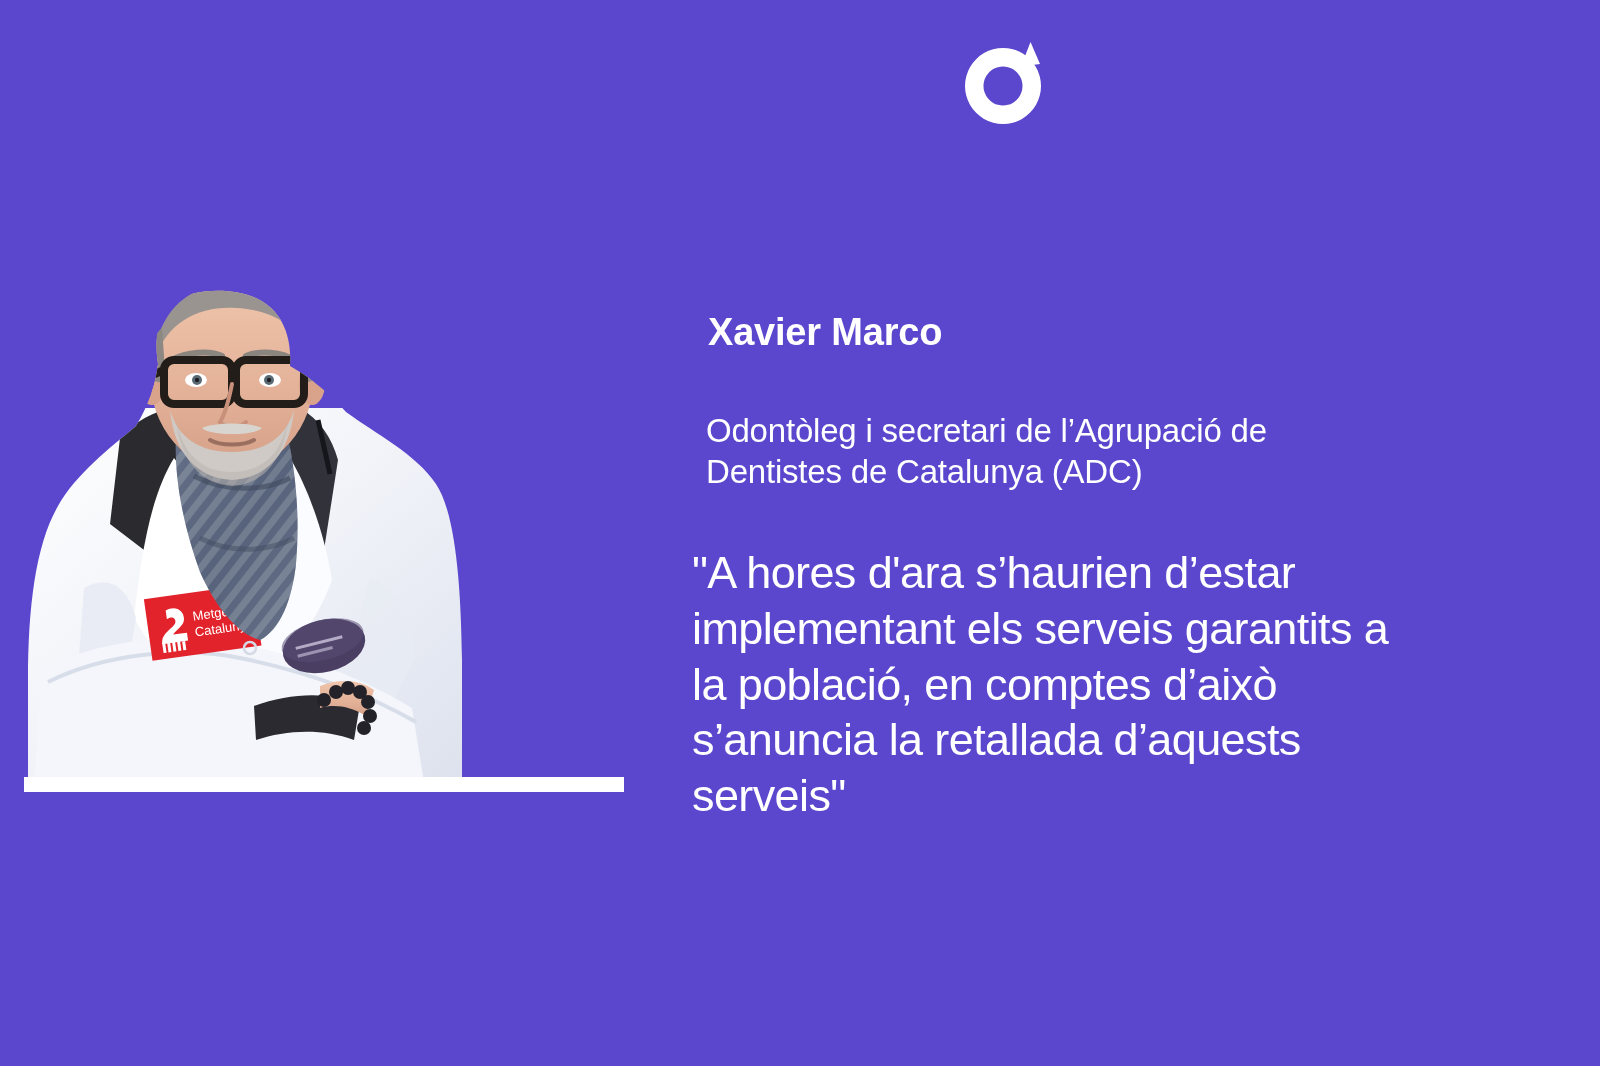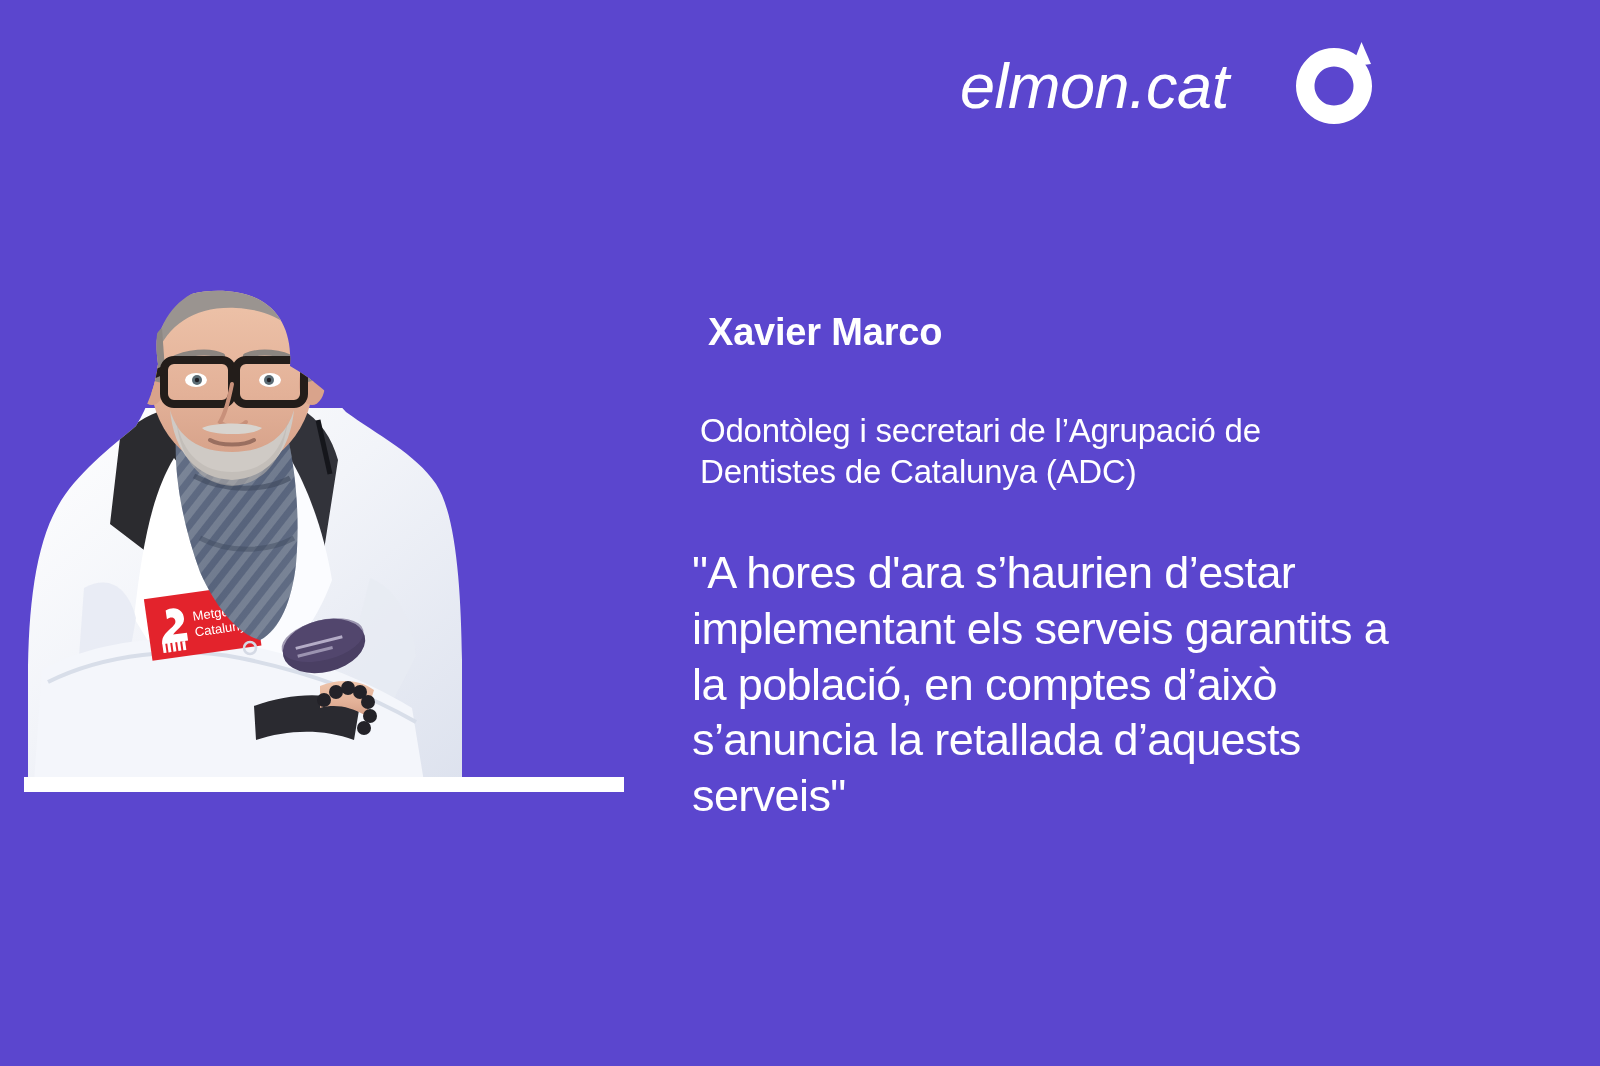--- a/index.html
+++ b/index.html
@@ -42,34 +42,33 @@
   .content{
     position:absolute; left:692px; top:296px;
     width:820px; color:#ffffff;
   }
   .person-name{
     font-size:38px; font-weight:bold; line-height:1.1;
     margin:16px; letter-spacing:-0.2px;
   }
   .person-role{
     font-size:33px; font-weight:400; line-height:1.26;
-    margin:56px 0 0 8px; max-width:700px; letter-spacing:-0.2px;
+    margin:56px 0 0 14px; max-width:700px; letter-spacing:-0.2px;
   }
   .pull-quote{
     font-size:45px; font-weight:400; line-height:1.24;
     margin:52px 0 0 0; max-width:712px; letter-spacing:-0.6px;
   }
 </style>
 </head>
 <body>
 
 <div class="stage">
 
   <div class="brand">
-    <div class="brand-word">elmon.cat</div>
 
     <span class="brand-mark">
       <svg viewBox="0 0 86 92" xmlns="http://www.w3.org/2000/svg" aria-hidden="true">
         <path d="M70.5 2.0 L61.0 26.5 L80.0 24.0 Z" fill="#ffffff"></path>
         <path d="M43 8 A38 38 0 1 0 43.01 8 Z M43 26.5 A19.5 19.5 0 1 1 42.99 26.5 Z" fill="#ffffff" fill-rule="evenodd"></path>
       </svg>
     </span>
   </div>
 
   <div class="photo-wrap">

